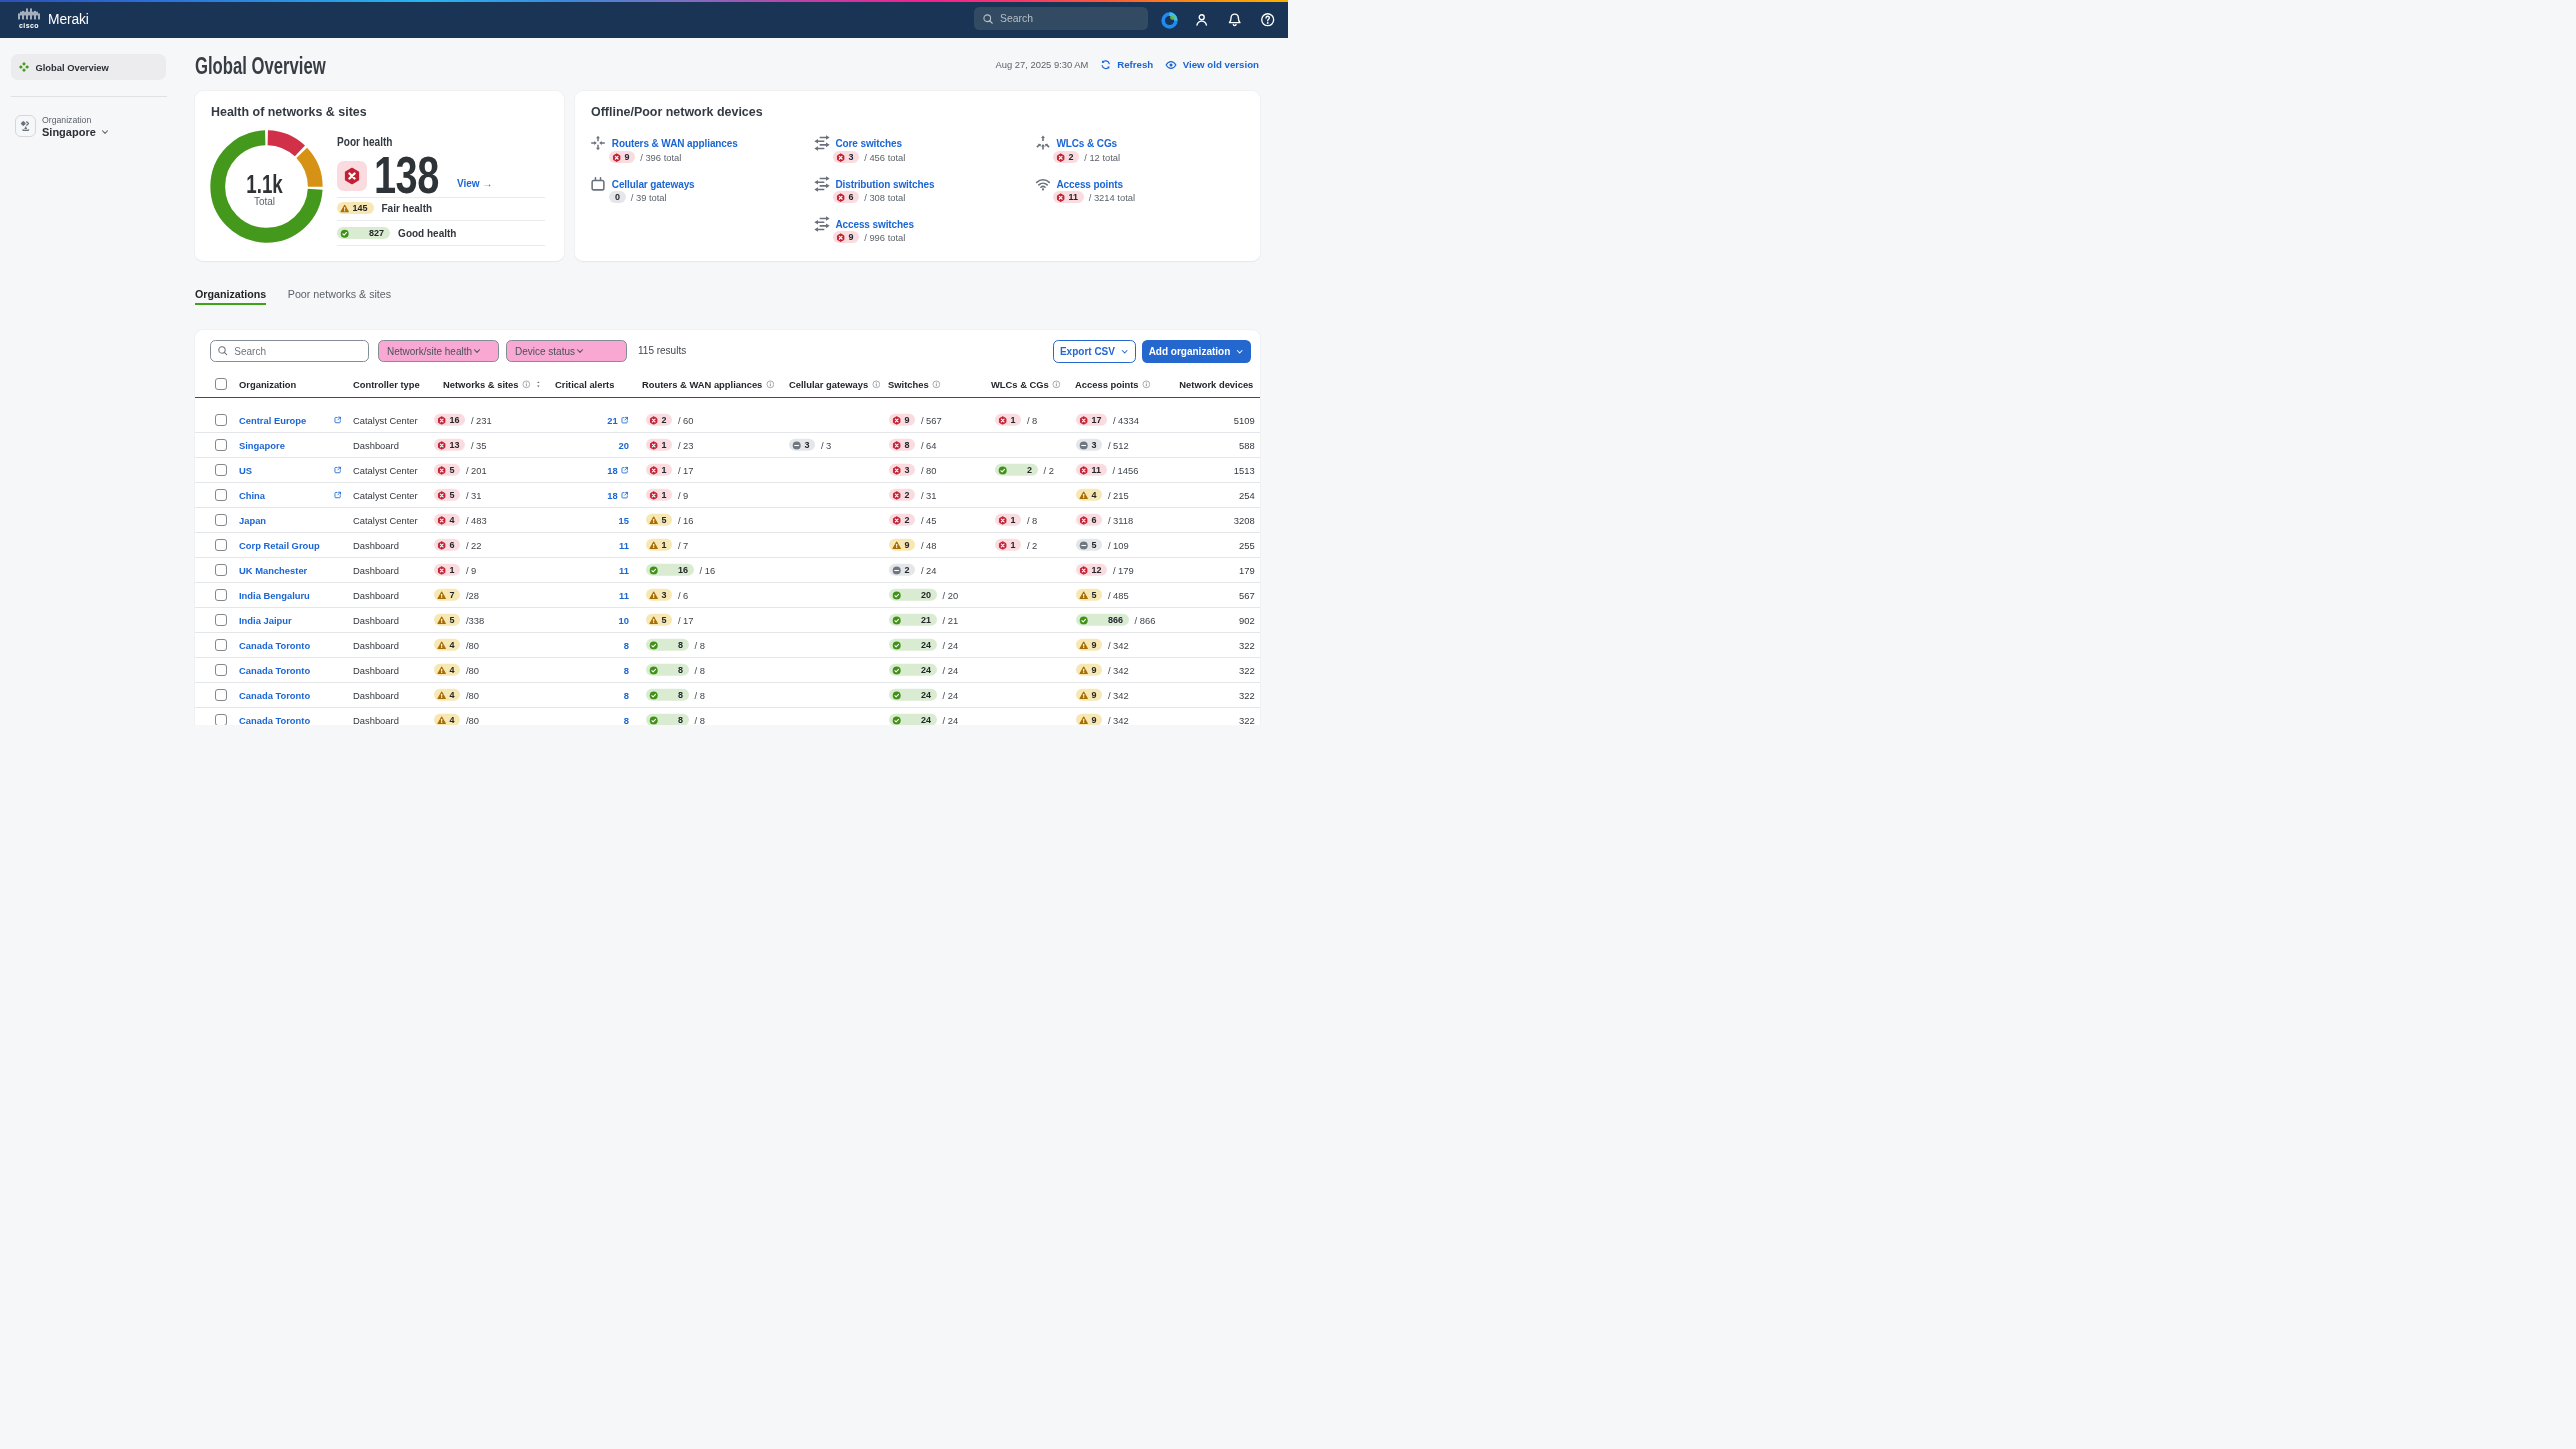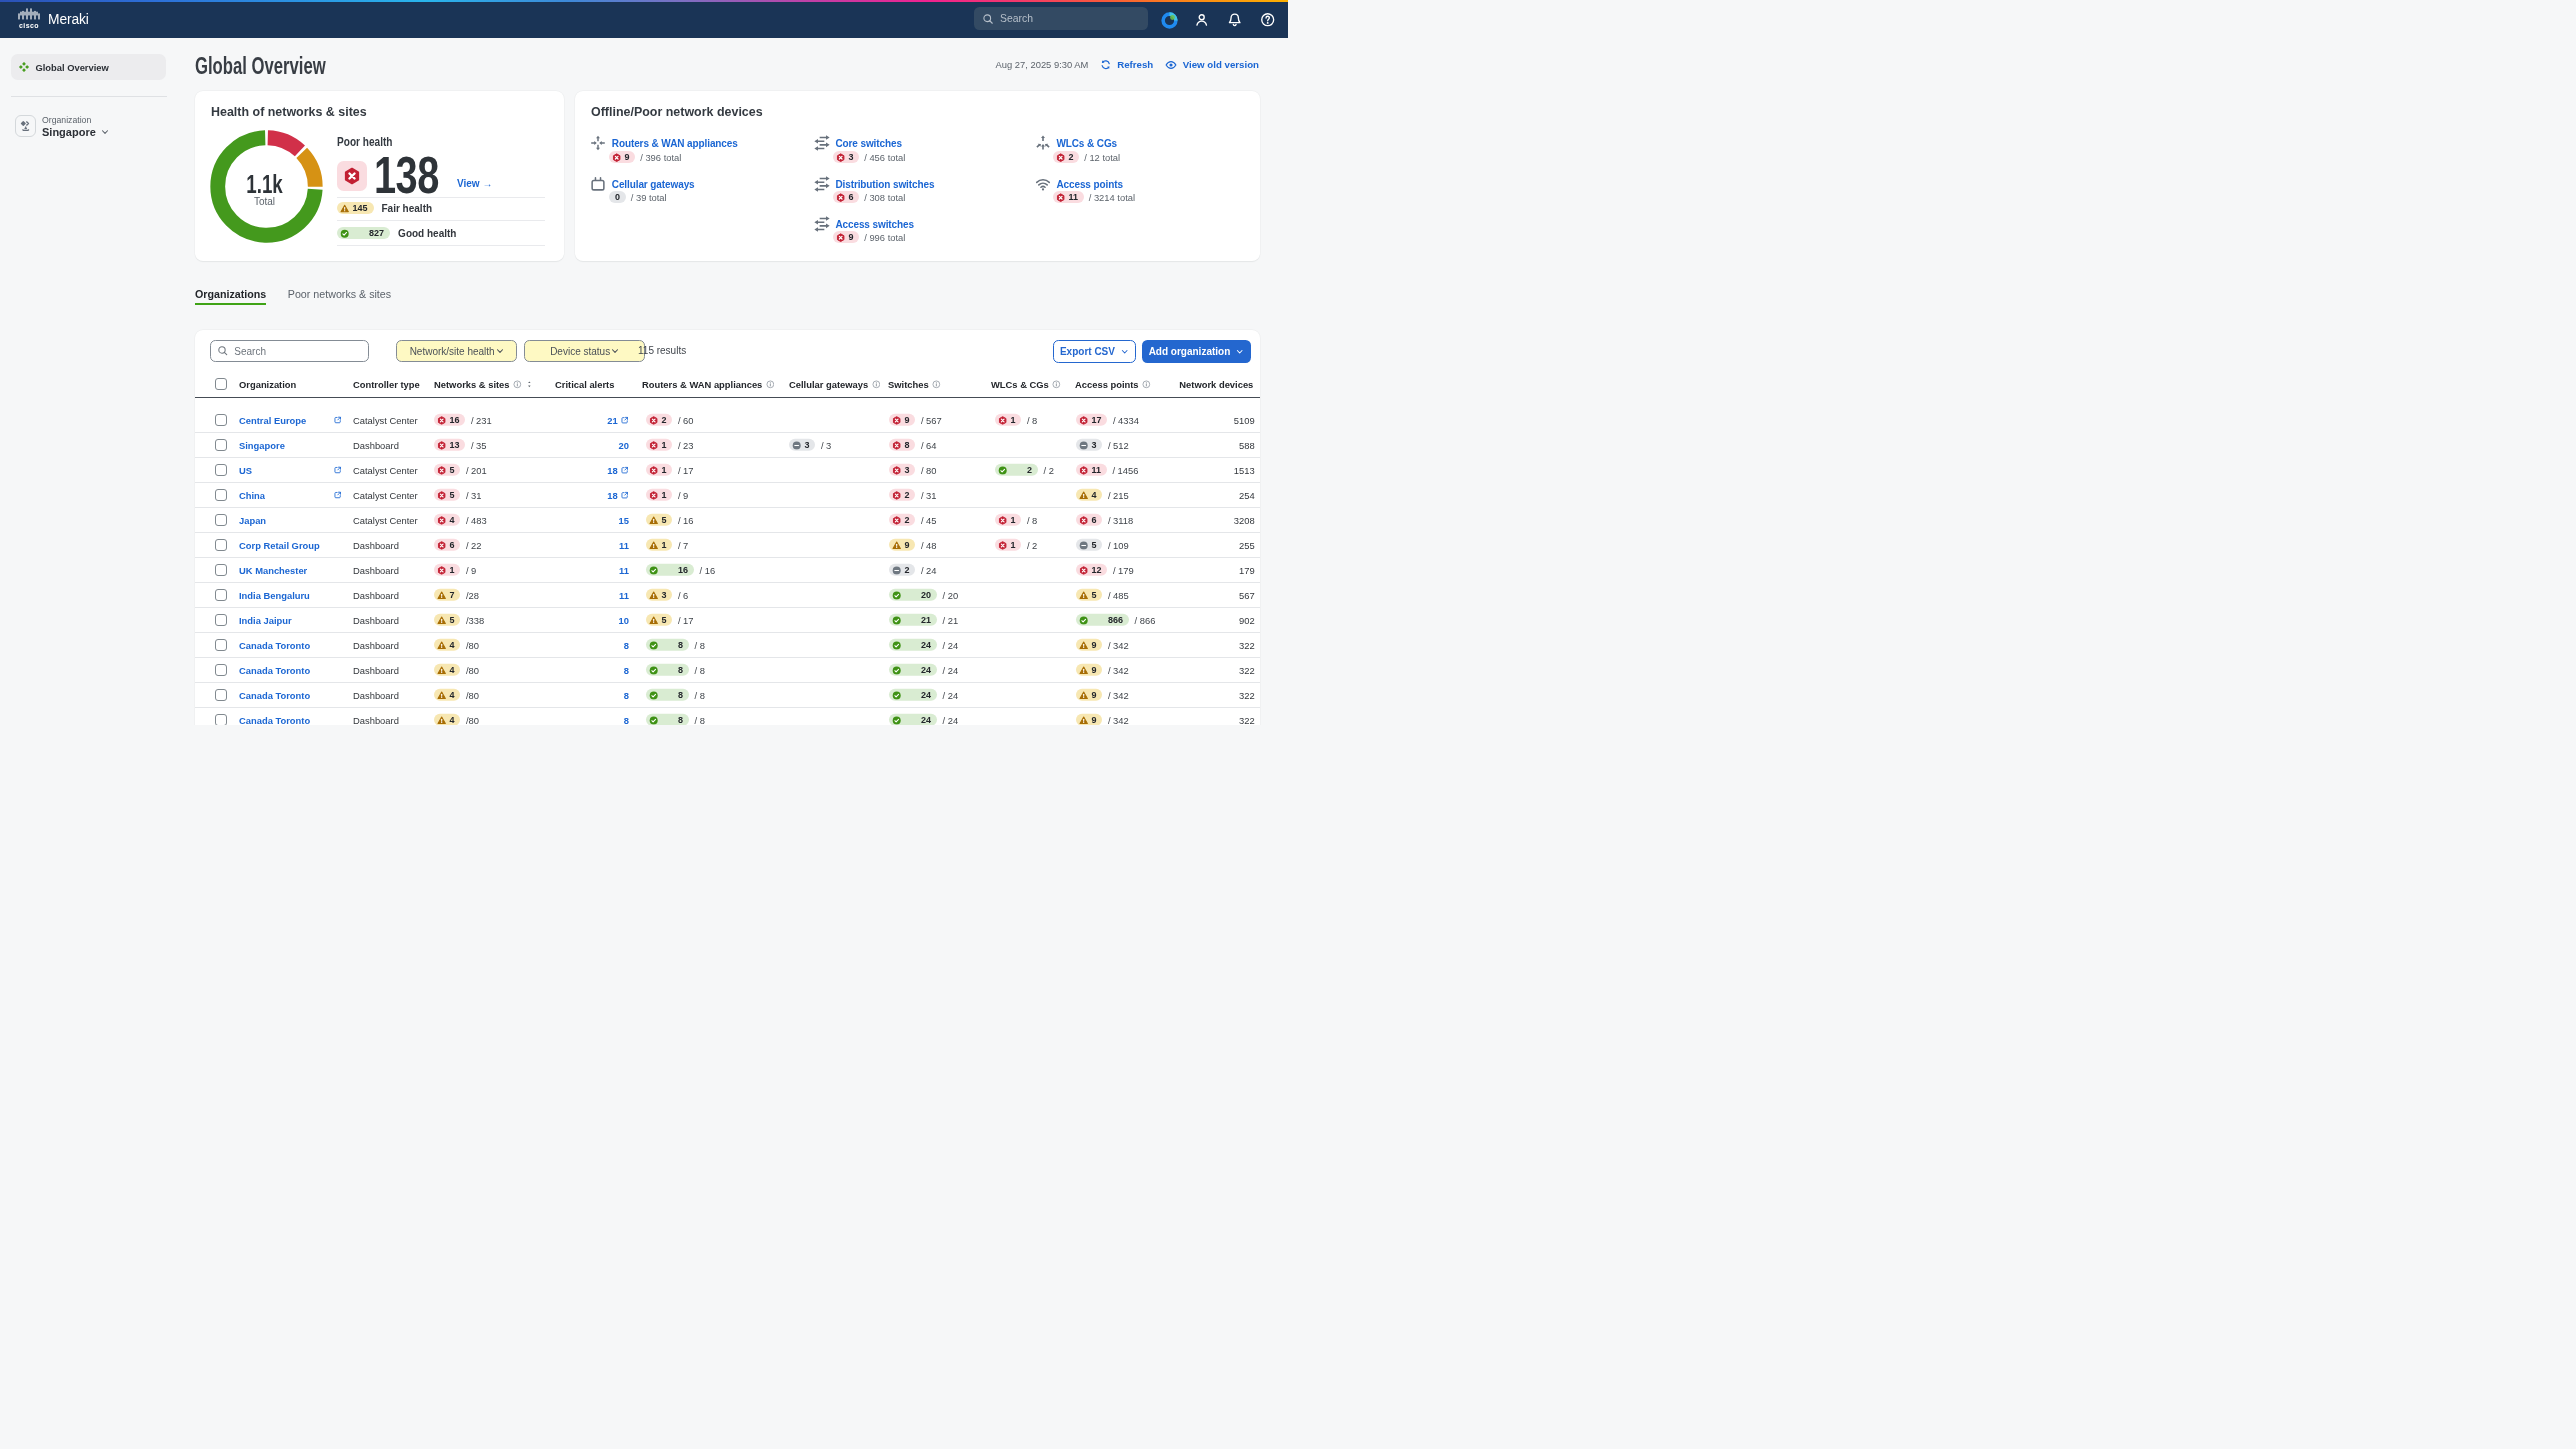--- a/index.html
+++ b/index.html
@@ -62,22 +62,22 @@
 
 
 #tabs { position:absolute; left:195px; top:288px; display:flex; gap:21.5px; font-size:10.7px; }
 #tab1 { font-weight:bold; color:#23262b; padding-bottom:3.4px; border-bottom:2.3px solid #3fa316; }
 #tab2 { color:#5c636b; }
 
 
 #tcard { left:195px; top:330px; width:1065px; height:402px; border-radius:8px 8px 0 0; }
 #srch { position:absolute; left:14.8px; top:10px; width:159px; height:22px; border:1.1px solid #848c95; border-radius:5.4px;
  display:flex; align-items:center; padding-left:6.7px; gap:5.4px; color:#6d747c; font-size:10px; background:#fff; }
-.sel { position:absolute; top:10px; height:22px; border:1.1px solid #848c95; border-radius:5.4px; background:#fef9c3;
- display:flex; align-items:center; justify-content:center; padding:0 6.7px 0 8px; color:#4b5158; font-size:10px;margin-left:18px; }
+.sel { position:absolute; top:10px; height:22px; border:1.1px solid #848c95; border-radius:5.4px; background:#f9a8d4;
+ display:flex; align-items:center; justify-content:flex-start; padding:0 6.7px 0 8px; color:#4b5158; font-size:10px; }
 #nres { position:absolute; left:443px; top:15.4px; font-size:10px; color:#41464d; }
 #exportb { position:absolute; left:858px; top:10px; width:83px; height:23px; border:1.3px solid #2467cf; border-radius:5.4px;
  display:flex; align-items:center; justify-content:center; gap:4.7px; color:#2467cf; font-size:10px; font-weight:bold; background:#fff; }
 #addb { position:absolute; left:947px; top:10px; width:109px; height:23px; background:#2467cf; border-radius:5.4px;
  display:flex; align-items:center; justify-content:center; gap:4.7px; color:#fff; font-size:10px; font-weight:bold; }
 
 #thead { position:absolute; left:0; top:43px; width:1065px; height:25px; border-bottom:1.3px solid #454c55; }
 .hcell { position:absolute; top:6px; font-size:9.4px; font-weight:bold; color:#23262b; display:inline-flex; align-items:center; gap:3.4px; white-space:nowrap; }
 #tbody { position:absolute; left:0; top:78px; width:1065px; }
 .tr { position:relative; height:25px; border-bottom:0.7px solid #e4e6e9; }
@@ -438,21 +438,21 @@
   <div id="exportb">Export CSV <svg class="i" width="9.4" height="9.4" stroke="#2467cf" viewBox="0 0 14 14">
           <use href="#chev"></use>
         </svg></div>
   <div id="addb">Add organization <svg class="i" width="9.4" height="9.4" stroke="#fff" viewBox="0 0 14 14">
           <use href="#chev"></use>
         </svg></div>
   <div id="thead">
         <span class="cb" style="left:20px"></span>
         <span class="hcell" style="left:44px">Organization</span>
         <span class="hcell" style="left:158px">Controller type</span>
-        <span class="hcell" style="left:239px">Networks &amp; sites<svg class="i" width="8.7" height="8.7" viewBox="0 0 13 13">
+        <span class="hcell" style="left:248px">Networks &amp; sites<svg class="i" width="8.7" height="8.7" viewBox="0 0 13 13">
             <use href="#info"></use>
           </svg><svg class="i" width="8.7" height="8.7" viewBox="0 0 13 13">
             <use href="#sort"></use>
           </svg></span>
         <span class="hcell" style="left:360px">Critical alerts</span>
         <span class="hcell" style="left:447px">Routers &amp; WAN appliances<svg class="i" width="8.7" height="8.7" viewBox="0 0 13 13">
             <use href="#info"></use>
           </svg></span>
         <span class="hcell" style="left:594px">Cellular gateways<svg class="i" width="8.7" height="8.7" viewBox="0 0 13 13">
             <use href="#info"></use>

